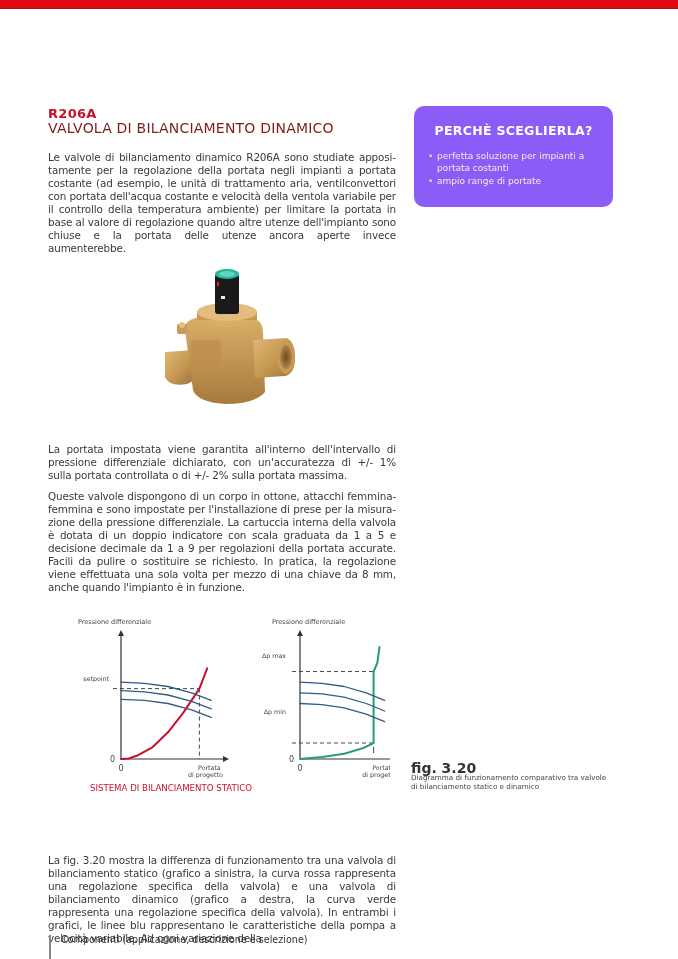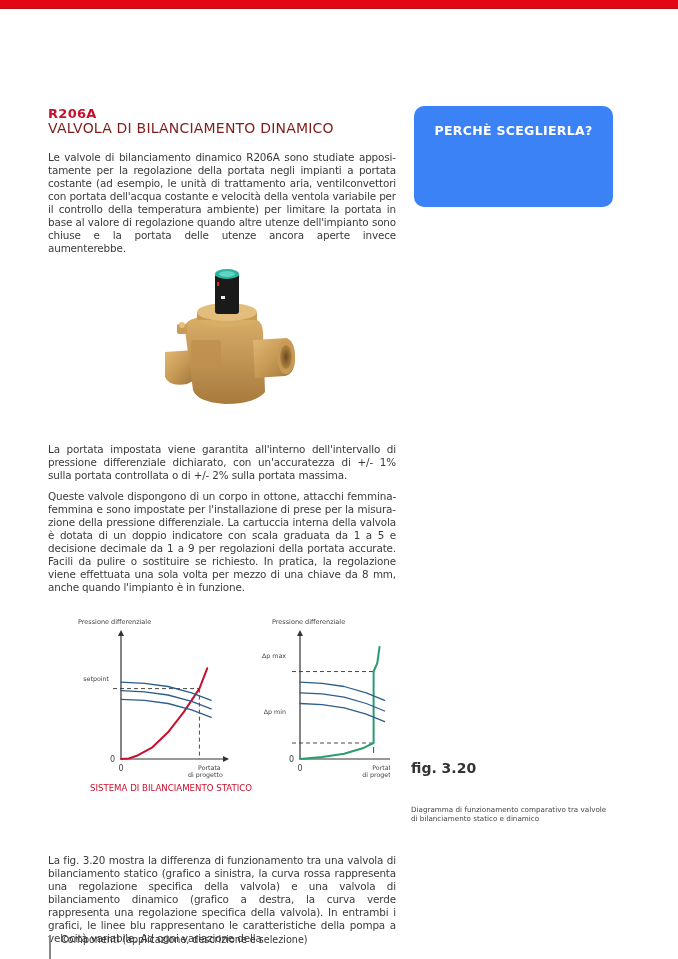--- a/index.html
+++ b/index.html
@@ -9,55 +9,59 @@
   }
   .topbar { position: absolute; left: 0; top: 0; width: 678px; height: 8px; background: #e30613; border-bottom: 1px solid #b0101a; }
   .code { position: absolute; left: 48px; top: 106px; font-weight: bold; font-size: 13px; color: #c8102e; letter-spacing: 0.3px; }
   .title { position: absolute; left: 48px; top: 120px; font-size: 14px; color: #7f1d1d; letter-spacing: 0.2px; }
   .para { position: absolute; left: 48px; width: 348px; font-size: 10.4px; line-height: 13.05px; color: #3a3a3a; text-align: justify; margin: 0; letter-spacing: -0.15px; }
   .p1 { top: 151px; }
   .p2 { top: 443px; }
   .p3 { top: 490px; }
   .p4 { top: 826px; margin-top: 28px; }
 
-  .whybox { position: absolute; left: 414px; top: 106px; width: 199px; height: 101px; background: #3b82f6; border-radius: 10px; color: #fff; }
+  .whybox { position: absolute; left: 414px; top: 106px; width: 199px; height: 101px; background: #8b5cf6; border-radius: 10px; color: #fff; }
   .whybox h3 { margin: 0; position: absolute; top: 17px; left: 0; width: 100%; text-align: center; font-size: 12.5px; font-weight: bold; letter-spacing: 0.3px; }
   .whybox ul { position: absolute; top: 45px; left: 14px; margin: 0; padding: 0; list-style: none; font-size: 9px; line-height: 11.5px; color: #fde8e8; }
   .whybox li { position: relative; padding-left: 9px; margin-bottom: 2px; }
   .whybox li::before { content: "•"; position: absolute; left: 0; top: 0; color: #fbd0d0; }
 
   .product { position: absolute; left: 155px; top: 262px; width: 150px; height: 150px; }
 
   .chart-wrap { position: absolute; }
   .chart-left { left: 52px; top: 612px; width: 180px; height: 195px; }
   .chart-right { left: 240px; top: 612px; width: 150px; height: 200px; }
   .chart-title { position: absolute; font-size: 6.5px; color: #444; white-space: nowrap; }
   .chart-caption { position: absolute; font-size: 8.6px; text-align: center; white-space: nowrap; line-height: 10px; }
   .cap-red { color: #c8102e; }
   .cap-green { color: #2a9d6f; }
   svg text { font-family: "DejaVu Sans", sans-serif; }
 
   .fig-num { position: absolute; left: 411px; top: 760px; font-weight: bold; font-size: 14px; color: #333; }
-  .fig-desc { position: absolute; left: 411px; top: 773px; width: 200px; font-size: 7.2px; line-height: 9px; color: #444; margin-top: 32px; }
+  .fig-desc { position: absolute; left: 411px; top: 773px; width: 200px; font-size: 7.2px; line-height: 9px; color: #444; }
 
   .footer-bar { position: absolute; left: 49px; top: 935px; width: 2px; height: 24px; background: #888; }
   .footer-text { position: absolute; left: 61px; top: 934px; font-size: 9.6px; font-weight: normal; color: #333; }
 </style>
 </head>
 <body>
 
 <div class="topbar"></div>
 
 <div class="code">R206A</div>
 <div class="title">VALVOLA DI BILANCIAMENTO DINAMICO</div>
 
 <p class="para p1">Le valvole di bilanciamento dinamico R206A sono studiate apposi­tamente per la regolazione della portata negli impianti a portata costante (ad esempio, le unità di trattamento aria, ventilconvettori con portata dell'acqua costante e velocità della ventola variabile per il controllo della temperatura ambiente) per limitare la portata in base al valore di regolazione quando altre utenze dell'impianto sono chiuse e la portata delle utenze ancora aperte invece aumenterebbe.</p>
 
 <div class="whybox">
   <h3>PERCHÈ SCEGLIERLA?</h3>
+  <ul>
+    <li>perfetta soluzione per impianti a portata costanti</li>
+    <li>ampio range di portate</li>
+  </ul>
 </div>
 
 <svg class="product" viewBox="0 0 150 150" xmlns="http://www.w3.org/2000/svg">
   <defs>
     <linearGradient id="brass" x1="0" y1="0" x2="1" y2="1">
       <stop offset="0" stop-color="#e0b874"></stop>
       <stop offset="0.5" stop-color="#c79a55"></stop>
       <stop offset="1" stop-color="#9e7338"></stop>
     </linearGradient>
     <linearGradient id="brass2" x1="0" y1="0" x2="0" y2="1">

